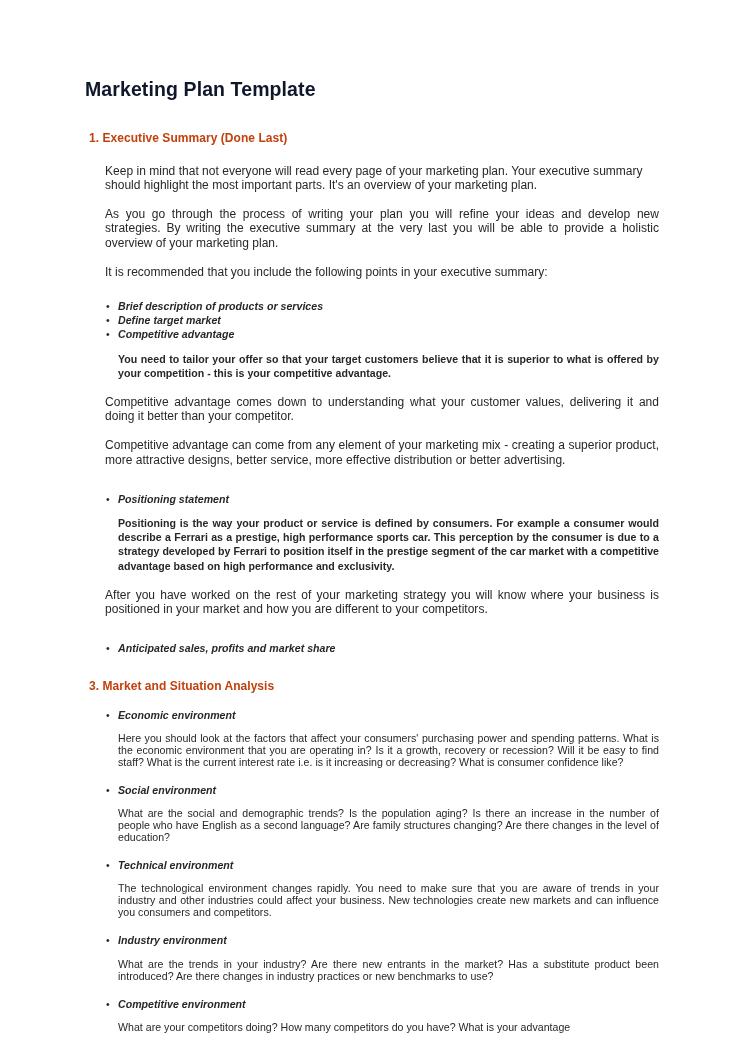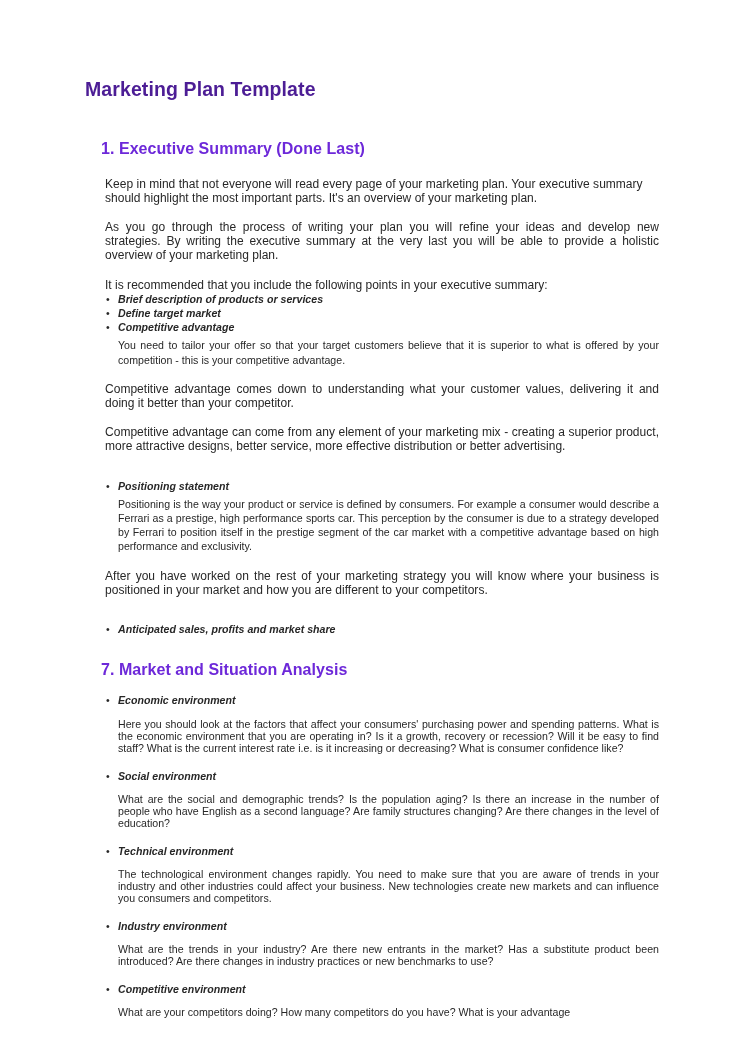--- a/index.html
+++ b/index.html
@@ -26,49 +26,49 @@
   .content {
     position: absolute;
     left: 85px;
     top: 78px;
     width: 574px;
   }
   .doc-title {
     font-size: 19.5px;
     font-weight: bold;
     letter-spacing: 0.1px;
-    margin: 0 0 38px 0;
-    color: #4c1d95;
+    margin: 0 0 30px 0;
+    color: #0f172a;
     line-height: 1.2;
   }
   .section-heading {
-    font-size: 16px;
-    font-weight: bold;
-    margin: 0 0 18px 16px;
-    color: #6d28d9;
+    font-size: 12px;
+    font-weight: bold;
+    margin: 0 0 18px 4px;
+    color: #c2410c;
     letter-spacing: 0.05px;
     line-height: 1.2;
   }
   .section-heading.second {
     margin-top: 24px;
     margin-bottom: 14px;
   }
   .para {
     margin: 0 0 15px 20px;
     font-size: 12px;
     line-height: 14.2px;
     text-align: justify;
     color: #272727;
     letter-spacing: 0.02px;
   }
   .para.ragged {
     text-align: left;
   }
   .para.tight {
-    margin-bottom: 0;
+    margin-bottom: 20px;
   }
   .bullet-list {
     list-style: none;
     margin: 0;
     padding: 0;
   }
   .bullet-item {
     position: relative;
     margin: 0 0 0 20px;
     padding-left: 13px;
@@ -85,22 +85,23 @@
   }
   .bullet-head {
     font-weight: bold;
     font-style: italic;
     display: block;
     letter-spacing: 0.02px;
   }
   .bullet-body {
     display: block;
     text-align: justify;
-    margin-top: 4px;
-    letter-spacing: 0.02px;
+    margin-top: 10px;
+    letter-spacing: 0.02px;
+    font-weight: bold;
   }
   .sub-para {
     margin: 10px 0 0 33px;
     font-size: 10.6px;
     line-height: 12px;
     text-align: justify;
     color: #272727;
     letter-spacing: 0.02px;
   }
   .gap-sm { height: 10px; }
@@ -160,21 +161,21 @@
 
     <div class="gap-sm"></div>
 
     <ul class="bullet-list">
       <li class="bullet-item">
         <span class="dot">•</span>
         <span class="bullet-head">Anticipated sales, profits and market share</span>
       </li>
     </ul>
 
-    <h2 class="section-heading second">7. Market and Situation Analysis</h2>
+    <h2 class="section-heading second">3. Market and Situation Analysis</h2>
 
     <ul class="bullet-list">
       <li class="bullet-item">
         <span class="dot">•</span>
         <span class="bullet-head">Economic environment</span>
       </li>
     </ul>
     <p class="sub-para">Here you should look at the factors that affect your consumers' purchasing power and spending patterns.  What is the economic environment that you are operating in? Is it a growth, recovery or recession? Will it be easy to find staff?  What is the current interest rate i.e. is it increasing or decreasing? What is consumer confidence like?</p>
 
     <div class="gap-md"></div>

